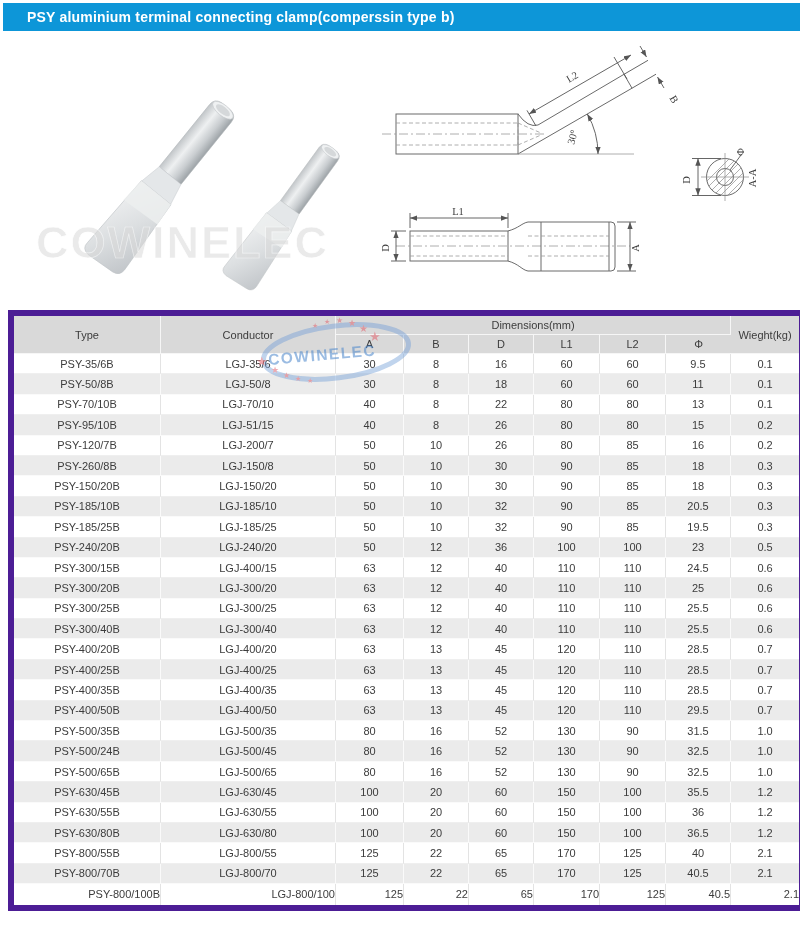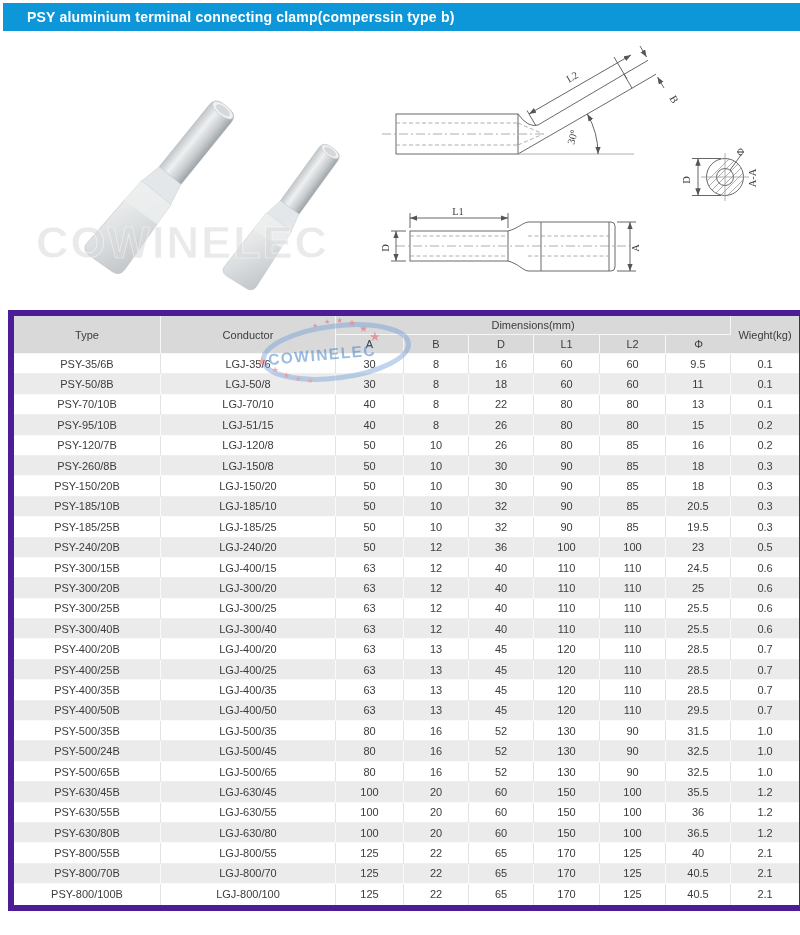--- a/index.html
+++ b/index.html
@@ -36,21 +36,21 @@
     background:#d9d9d9; font-weight:normal; height:19px;
     border-right:1px solid #f6f6f6; border-bottom:1px solid #f6f6f6;
     text-align:center; vertical-align:middle;
   }
   table.spec td {
     background:#fff; height:20.4px; text-align:center; vertical-align:middle;
     border-right:1px solid #e3e3e3; border-bottom:1px solid #efefef;
   }
   table.spec tr.alt td { background:#ebebeb; border-right-color:#fafafa; border-bottom-color:#fafafa; }
   table.spec th:last-child, table.spec td:last-child { border-right:none; }
-  table.spec tr:last-child td { border-bottom:none; }
+  table.spec tr:last-child td { border-bottom:none;text-align:right; }
 
   
   .logo-watermark {
     position:absolute; left:248px; top:312px; width:176px; height:80px;
     opacity:.55; pointer-events:none; z-index:3;
   }
 </style>
 </head>
 <body>
 
@@ -254,21 +254,21 @@
             <td>40</td>
             <td>8</td>
             <td>26</td>
             <td>80</td>
             <td>80</td>
             <td>15</td>
             <td>0.2</td>
           </tr>
           <tr>
             <td>PSY-120/7B</td>
-            <td>LGJ-120/8</td>
+            <td>LGJ-200/7</td>
             <td>50</td>
             <td>10</td>
             <td>26</td>
             <td>80</td>
             <td>85</td>
             <td>16</td>
             <td>0.2</td>
           </tr>
           <tr class="alt">
             <td>PSY-260/8B</td>

